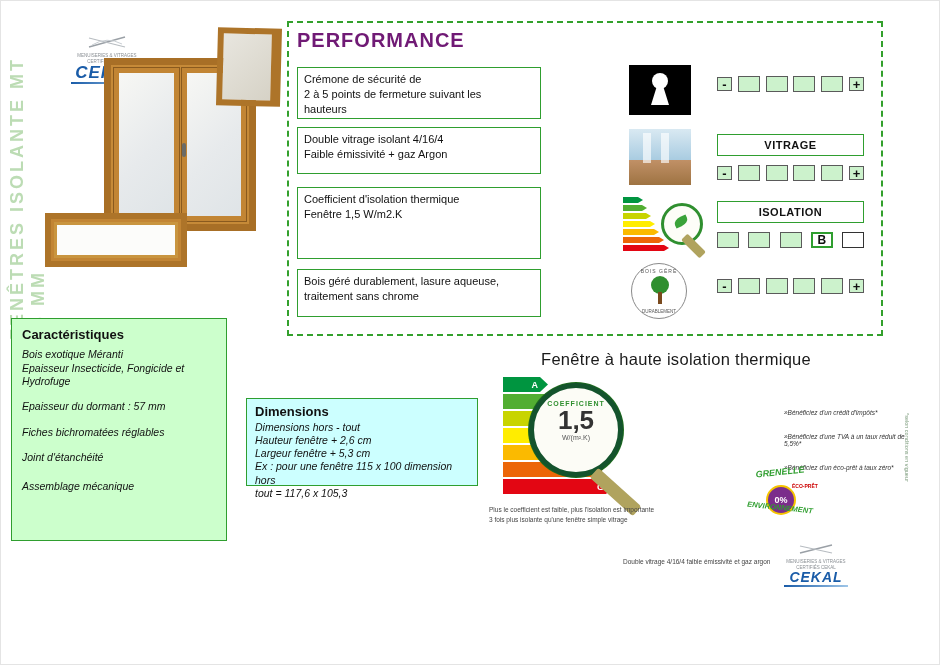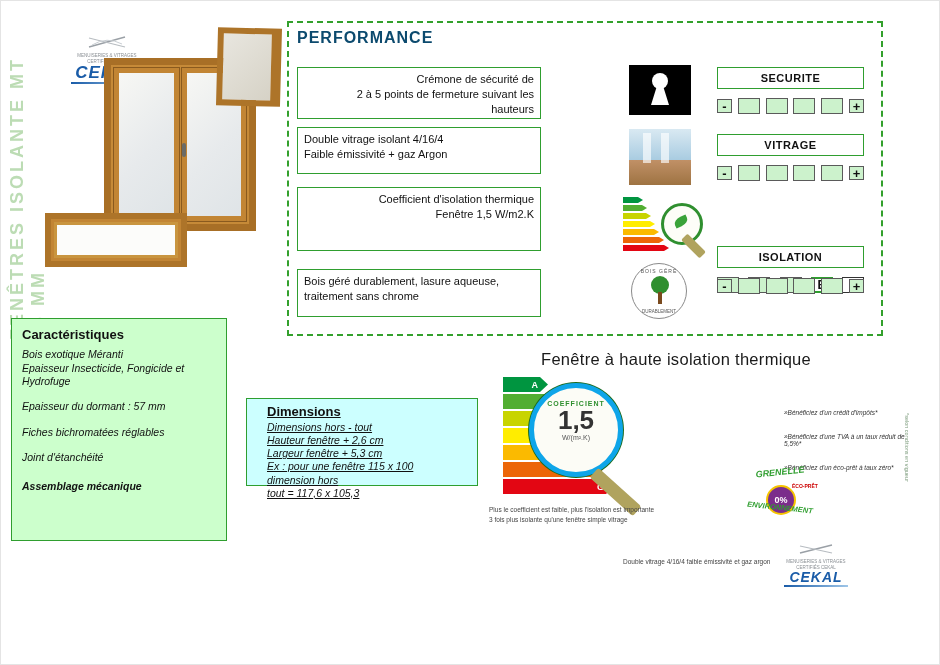--- a/index.html
+++ b/index.html
@@ -24,21 +24,21 @@
   .win-main{left:103px;top:57px;width:152px;height:173px;display:flex;gap:3px;padding:3px;}
   .sash{flex:1;border:5px solid #c28534;outline:1px solid #8a5a1e;background:linear-gradient(135deg,#f7f7f4,#e7eaec 55%,#dfe4e7);}
   .handle{position:absolute;left:71px;top:78px;width:4px;height:14px;background:#6b6b66;border-radius:2px;}
   .win-open{left:216px;top:27px;width:64px;height:78px;border:6px solid #ad7429;border-right-width:10px;
     background:linear-gradient(135deg,#e8e6df,#d6d2c6);transform:rotate(1.5deg);box-sizing:border-box;}
   .win-awning{left:44px;top:212px;width:142px;height:54px;box-sizing:border-box;border:6px solid #ad7429;background:#c28534;padding:3px;}
   .win-awning .pane{width:100%;height:100%;box-sizing:border-box;border:3px solid #c9953f;background:#fcfcfa;}
 
   
   .perf{left:286px;top:20px;width:596px;height:315px;border:2px dashed #33a02c;box-sizing:border-box;}
-  .perf-title{left:296px;top:28px;font-size:16px;font-weight:600;letter-spacing:1px;color:#0c4a6e;}
+  .perf-title{left:296px;top:28px;font-size:20px;font-weight:600;letter-spacing:1px;color:#701a75;}
   .feature{left:296px;width:244px;border:1.5px solid #2f9e2f;box-sizing:border-box;background:#fff;
     font-size:11px;line-height:1.35;padding:4px 6px;}
 
   
   .icon-keyhole{left:628px;top:64px;width:62px;height:50px;background:#000;}
   .kh-circle{position:absolute;left:23px;top:8px;width:16px;height:16px;border-radius:50%;background:#fff;}
   .kh-trap{position:absolute;left:22px;top:21px;width:18px;height:19px;background:#fff;
     clip-path:polygon(33% 0,67% 0,100% 100%,0 100%);}
   .icon-glazing{left:628px;top:128px;width:62px;height:56px;
     background:linear-gradient(180deg,#d9e9f2 0%,#a9cce1 55%,#c09066 56%,#9e7342 100%);}
@@ -72,33 +72,33 @@
   .cell.blank{background:#fff;border:1px solid #333;}
 
   
   .carac{left:10px;top:317px;width:216px;height:223px;background:#ccffcc;border:1.5px solid #2f9e2f;
     box-sizing:border-box;padding:8px 10px;}
   .carac .title{font-size:13px;font-weight:700;margin-bottom:6px;}
   .carac .ln{font-size:10.5px;font-style:italic;line-height:1.25;}
 
   
   .dims{left:245px;top:397px;width:232px;height:88px;background:#ccffff;border:1.5px solid #2f9e2f;
-    box-sizing:border-box;padding:5px 20px;text-decoration:underline;}
+    box-sizing:border-box;padding:5px 8px;}
   .dims .title{font-size:13px;font-weight:700;margin-bottom:2px;}
   .dims .ln{font-size:10.5px;font-style:italic;line-height:1.25;}
 
   
   .thermal-heading{left:540px;top:349px;width:300px;font-size:16.5px;color:#1a1a1a;letter-spacing:.3px;}
   .energy-big{left:502px;top:376px;}
   .energy-big .bar{height:15px;margin-bottom:2px;color:#fff;font-size:9px;font-weight:700;
     display:flex;align-items:center;justify-content:flex-end;padding-right:10px;box-sizing:border-box;
     clip-path:polygon(0 0,calc(100% - 8px) 0,100% 50%,calc(100% - 8px) 100%,0 100%);}
   .e0{background:#009540;} .e1{background:#52ae32;} .e2{background:#c8d400;} .e3{background:#ffed00;color:#666;}
   .e4{background:#fbba00;} .e5{background:#ec6608;} .e6{background:#e30613;}
-  .lens{left:528px;top:382px;width:94px;height:94px;border-radius:50%;border:5px solid #0ea5e9;
+  .lens{left:528px;top:382px;width:94px;height:94px;border-radius:50%;border:5px solid #14532d;
     background:#fcfcf6;box-sizing:border-box;text-align:center;box-shadow:0 0 0 1px #1d6b1d;}
   .lens .coef{margin-top:12px;font-size:7px;font-weight:700;color:#2f8f2f;letter-spacing:1px;}
   .lens .val{font-size:26px;font-weight:700;color:#333;line-height:1.05;}
   .lens .unit{font-size:7px;color:#555;}
   .lens-handle{left:608px;top:462px;width:13px;height:58px;background:#b0a35e;transform:rotate(-48deg);border-radius:3px;}
 
   .benefits{left:783px;top:408px;width:130px;}
   .benefit{font-size:6.5px;font-style:italic;color:#333;margin-bottom:17px;}
   .vert-note{left:903px;top:412px;height:80px;writing-mode:vertical-rl;font-size:5.5px;color:#7a9a7a;}
 
@@ -138,26 +138,26 @@
     <div class="handle"></div>
   </div>
   <div class="abs win-open"></div>
   <div class="abs win-awning">
     <div class="pane"></div>
   </div>
 
   <div class="abs perf"></div>
   <div class="abs perf-title">PERFORMANCE</div>
 
-  <div class="abs feature pre" style="top:66px;height:52px;text-align:right;">Crémone de sécurité de
+  <div class="abs feature pre" style="top:66px;height:52px;">Crémone de sécurité de
 2 à 5 points de fermeture suivant les
 hauteurs</div>
   <div class="abs feature pre" style="top:126px;height:47px;">Double vitrage isolant 4/16/4
 Faible émissivité + gaz Argon</div>
-  <div class="abs feature pre" style="top:186px;height:64px;text-align:right;">Coefficient d'isolation thermique
+  <div class="abs feature pre" style="top:186px;height:72px;">Coefficient d'isolation thermique
 Fenêtre 1,5 W/m2.K</div>
   <div class="abs feature pre" style="top:268px;height:48px;">Bois géré durablement, lasure aqueuse,
 traitement sans chrome</div>
 
   <div class="abs icon-keyhole">
     <div class="kh-circle"></div>
     <div class="kh-trap"></div>
   </div>
 
   <div class="abs icon-glazing">
@@ -182,21 +182,20 @@
   </div>
 
   <div class="abs icon-eco">
     <div class="t" style="margin-top:4px;">BOIS GÉRÉ</div>
     <div class="eco-tree-top"></div>
     <div class="eco-tree-trunk"></div>
     <div class="b">DURABLEMENT</div>
   </div>
 
   <div class="abs rating" style="top:66px;">
-    <div class="rating-header">SECURITE</div>
     <div class="rating-scale">
       <span class="cell sign">-</span>
       <span class="cell"></span>
       <span class="cell"></span>
       <span class="cell"></span>
       <span class="cell"></span>
       <span class="cell sign">+</span>
     </div>
   </div>
 
@@ -205,21 +204,21 @@
     <div class="rating-scale">
       <span class="cell sign">-</span>
       <span class="cell"></span>
       <span class="cell"></span>
       <span class="cell"></span>
       <span class="cell"></span>
       <span class="cell sign">+</span>
     </div>
   </div>
 
-  <div class="abs rating" style="top:200px;margin-top:45px;">
+  <div class="abs rating" style="top:200px;">
     <div class="rating-header">ISOLATION</div>
     <div class="rating-scale">
       <span class="cell"></span>
       <span class="cell"></span>
       <span class="cell"></span>
       <span class="cell grade">B</span>
       <span class="cell blank"></span>
     </div>
   </div>
 
@@ -235,21 +234,21 @@
   </div>
 
   <div class="abs carac">
     <div class="title">Caractéristiques</div>
     <div class="ln pre" style="margin-bottom:1px;">Bois exotique Méranti</div>
     <div class="ln pre" style="margin-bottom:12px;">Epaisseur Insecticide, Fongicide et
 Hydrofuge</div>
     <div class="ln pre" style="margin-bottom:12px;">Epaisseur du dormant : 57 mm</div>
     <div class="ln pre" style="margin-bottom:12px;">Fiches bichromatées réglables</div>
     <div class="ln pre" style="margin-bottom:16px;">Joint d'étanchéité</div>
-    <div class="ln pre" style="margin-bottom:12px;font-weight:bold;">Assemblage mécanique</div>
+    <div class="ln pre" style="margin-bottom:12px;">Assemblage mécanique</div>
   </div>
 
   <div class="abs dims">
     <div class="title">Dimensions</div>
     <div class="ln pre">Dimensions hors - tout</div>
     <div class="ln pre">Hauteur fenêtre + 2,6 cm</div>
     <div class="ln pre">Largeur fenêtre + 5,3 cm</div>
     <div class="ln pre">Ex : pour une fenêtre 115 x 100 dimension hors
 tout = 117,6 x 105,3</div>
   </div>

